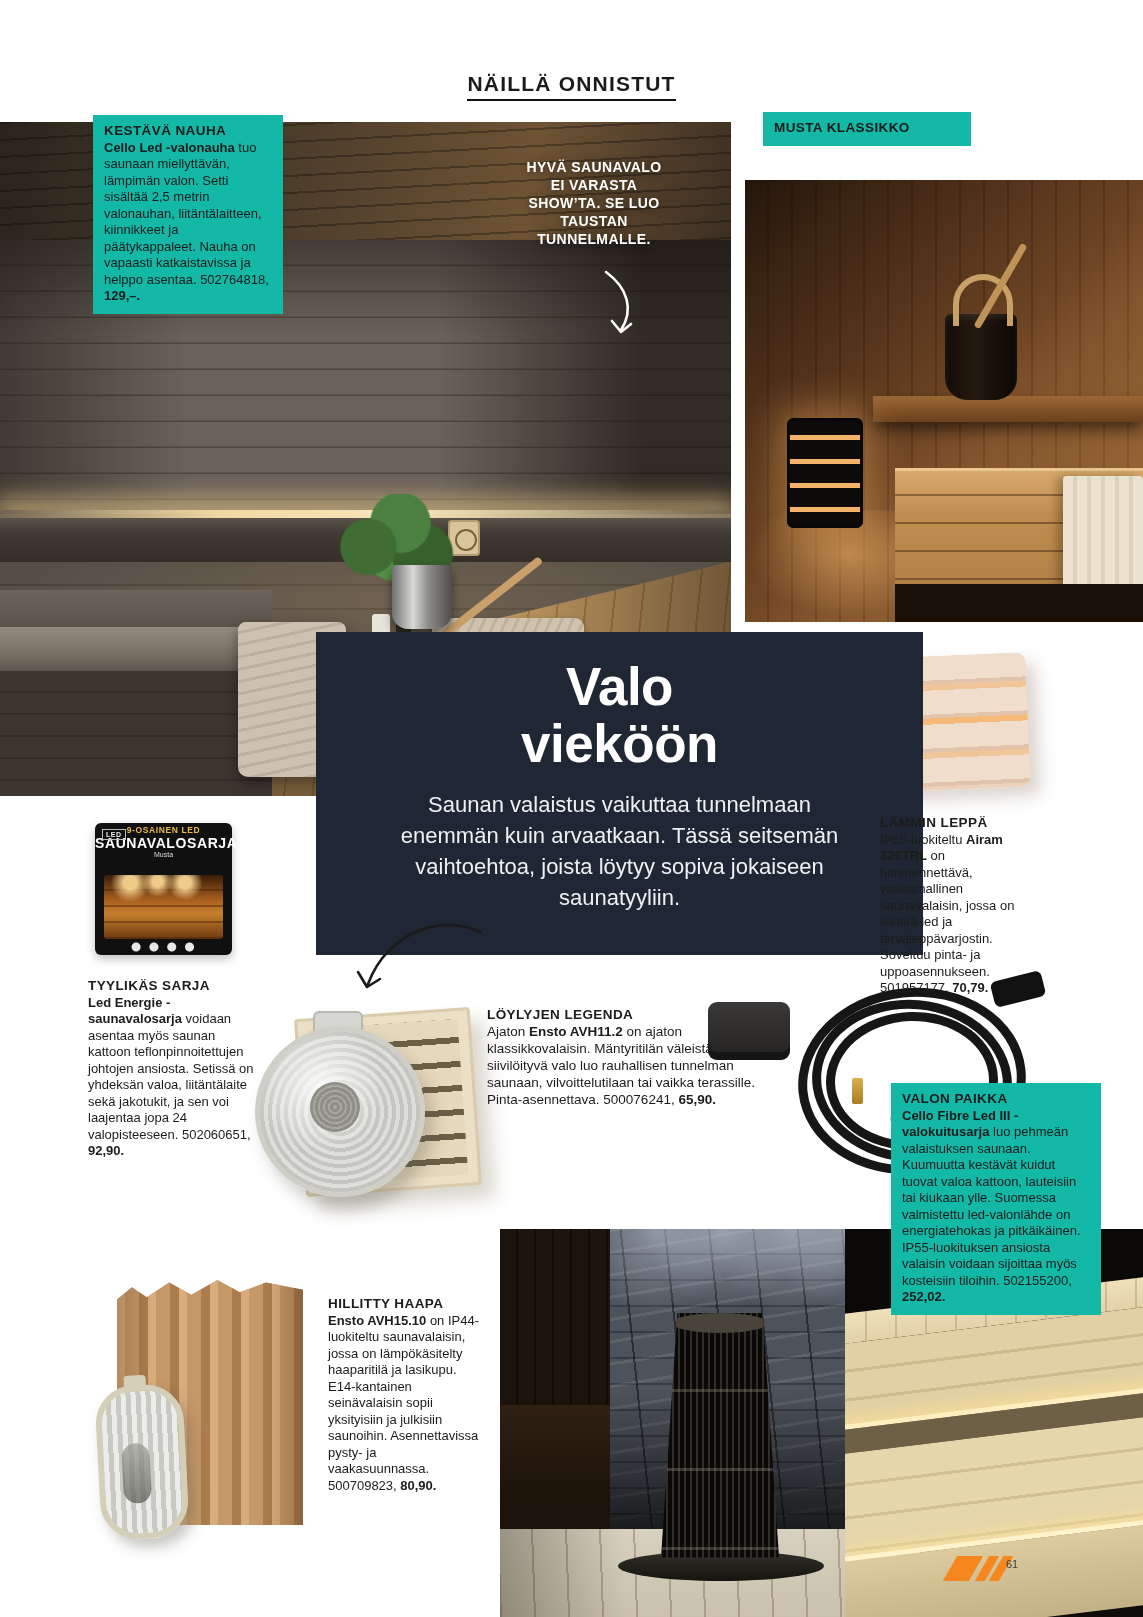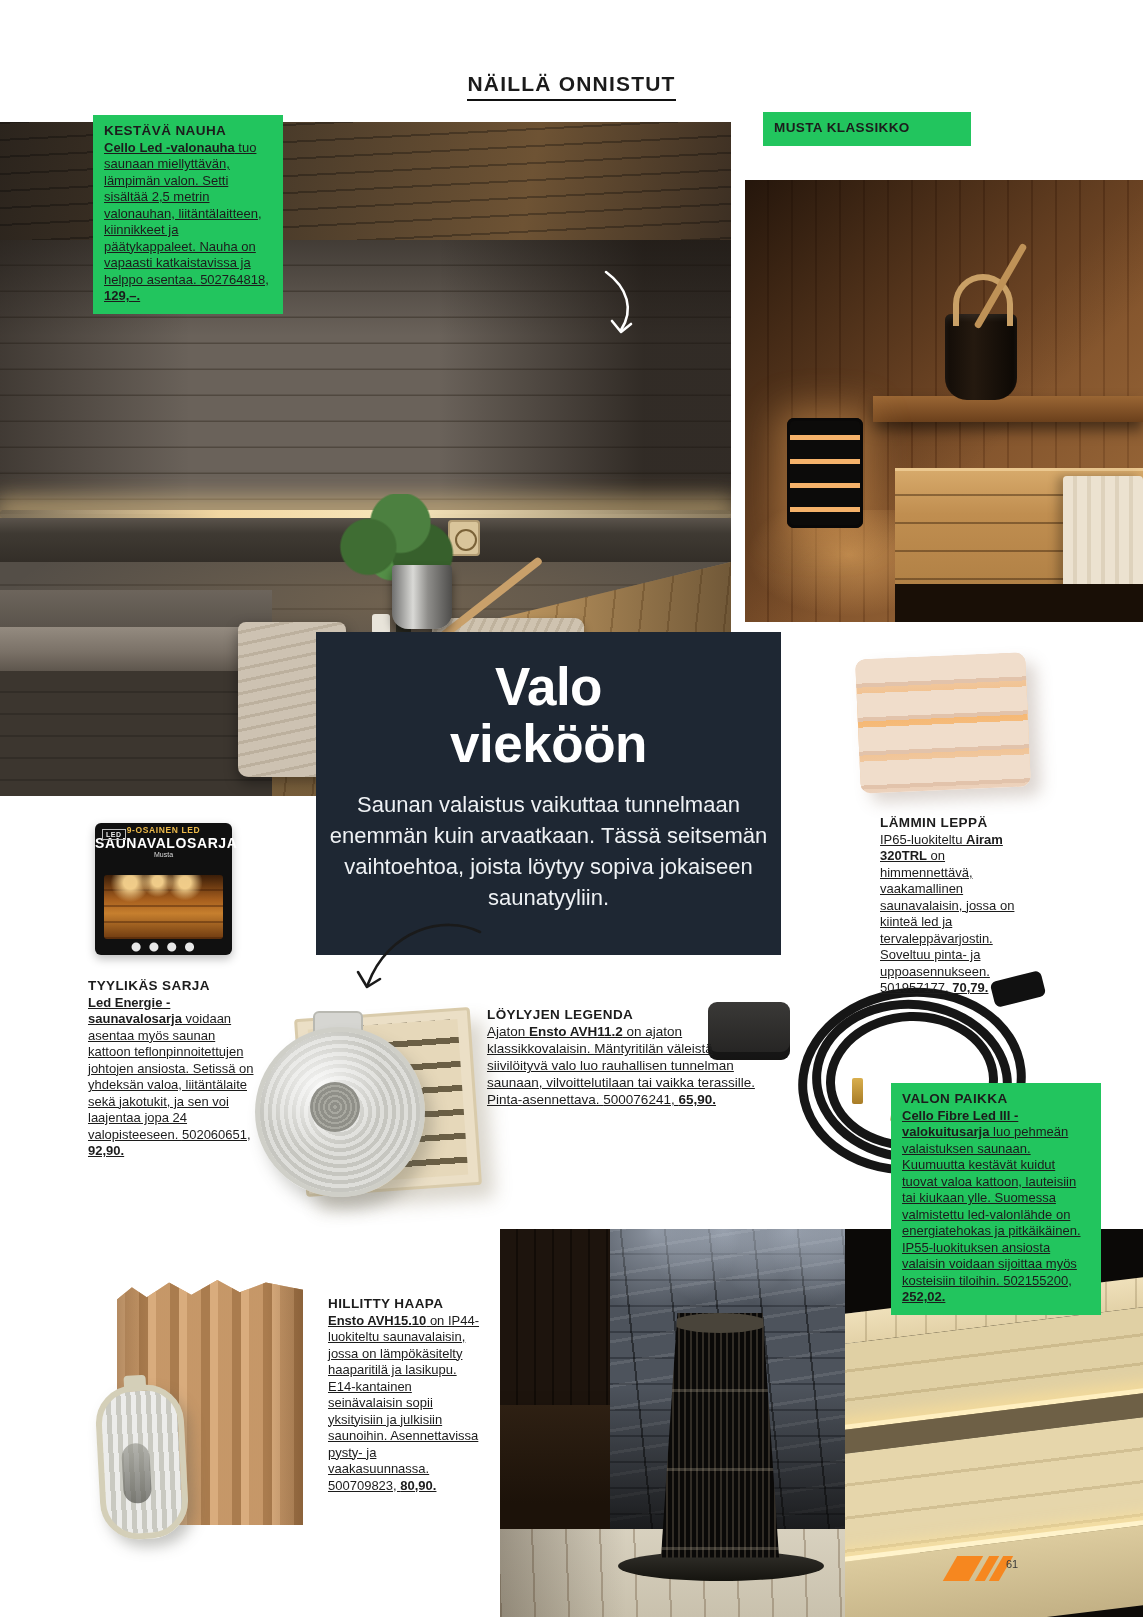--- a/index.html
+++ b/index.html
@@ -7,23 +7,23 @@
         font-family:"Liberation Sans",sans-serif;color:#1b1b1b;overflow:hidden;}
   .abs{position:absolute;}
 
   
   .header{position:absolute;top:72px;left:0;right:0;text-align:center;text-decoration:underline;}
   .header span{display:inline-block;font-size:21px;font-weight:700;letter-spacing:1.2px;
       border-bottom:2.5px solid #111;padding-bottom:3px;}
 
   
   .prod{position:absolute;font-size:13px;line-height:16.5px;color:#1c1c1c;z-index:6;}
-  .prod.boxed{background:#22c55e;padding:8px 11px 9px;}
+  .prod.boxed{background:#14b8a6;padding:8px 11px 9px;}
   .prod h3{margin:0;font-size:13.5px;font-weight:700;letter-spacing:.4px;}
-  .prod p{margin:0;text-decoration:underline;}
+  .prod p{margin:0;}
   .prod b{font-weight:700;}
   .prod.wide{font-size:13.5px;line-height:17px;}
 
   
   .photoA{left:0;top:122px;width:731px;height:674px;overflow:hidden;background:#4c453e;z-index:1;}
   .pa-ceiling{left:0;top:0;width:100%;height:118px;
       background:repeating-linear-gradient(177deg,rgba(0,0,0,.28) 0 2px,transparent 2px 17px),
       linear-gradient(100deg,#2b241d 0%,#4a3b2a 38%,#6e5334 72%,#3c2f23 100%);}
   .pa-wall{left:0;top:118px;width:100%;height:274px;
       background:linear-gradient(90deg,rgba(24,19,15,.5),transparent 26%,transparent 60%,rgba(20,15,11,.66) 88%),
@@ -99,21 +99,21 @@
       background:linear-gradient(180deg,#d8ab6c,#c08e50 30%,#a97a40);
       box-shadow:inset 0 3px 0 rgba(255,230,180,.5);}
   .pb-bench::before{content:"";position:absolute;inset:0;
       background:repeating-linear-gradient(180deg,transparent 0 26px,rgba(60,35,12,.45) 26px 28px);}
   .pb-towel{left:318px;top:296px;width:80px;height:146px;border-radius:4px;
       background:repeating-linear-gradient(90deg,#ece2d0 0 10px,#ded2bc 10px 14px);
       box-shadow:-6px 0 10px rgba(0,0,0,.25);}
   .pb-under{left:150px;top:404px;width:248px;height:38px;background:#190f06;}
 
   
-  .feature{left:316px;top:632px;width:465px;height:323px;background:#1e2733;z-index:4;
+  .feature{left:316px;top:632px;width:607px;height:323px;background:#1e2733;z-index:4;
       text-align:center;color:#fff;}
   .feature-title{margin-top:26px;font-size:53px;line-height:57px;font-weight:700;letter-spacing:-.5px;}
   .feature-body{width:462px;margin:17px auto 0;font-size:22px;line-height:31px;color:#eef1f4;font-weight:400;}
 
   
   .photoC{left:850px;top:648px;width:192px;height:152px;z-index:1;}
   .pc-lamp{position:absolute;left:8px;top:8px;width:170px;height:134px;border-radius:10px;
       transform:rotate(-2.5deg);
       background:linear-gradient(180deg,#ecd2bd,#f6b873 45%,#ecd2bd);
       box-shadow:10px 10px 16px rgba(120,90,70,.25);}
@@ -260,20 +260,21 @@
     <div class="abs pa-towel"></div>
     <div class="abs pa-pillow"></div>
     <div class="abs pa-bottle"></div>
     <div class="abs pa-cup"></div>
     <div class="abs pa-timer"></div>
     <div class="abs pa-ladle"></div>
     <div class="abs pa-whisk"></div>
     <div class="abs pa-bucket"></div>
   </div>
 
+  <div class="abs photo-note">HYVÄ SAUNAVALO EI VARASTA SHOW’TA. SE LUO TAUSTAN TUNNELMALLE.</div>
   <svg class="abs arrow-white" width="44" height="72" viewBox="0 0 44 72">
     <path d="M8 4 C 30 20, 36 42, 23 62" fill="none" stroke="#ffffff" stroke-width="2.6" stroke-linecap="round"></path>
     <path d="M14 53 L23 64 L33 56" fill="none" stroke="#ffffff" stroke-width="2.6" stroke-linecap="round" stroke-linejoin="round"></path>
   </svg>
 
   <div class="abs photoB">
     <div class="abs pb-shelf"></div>
     <div class="abs pb-bucket"></div>
     <div class="abs pb-ladle"></div>
     <div class="abs pb-glowpool"></div>

